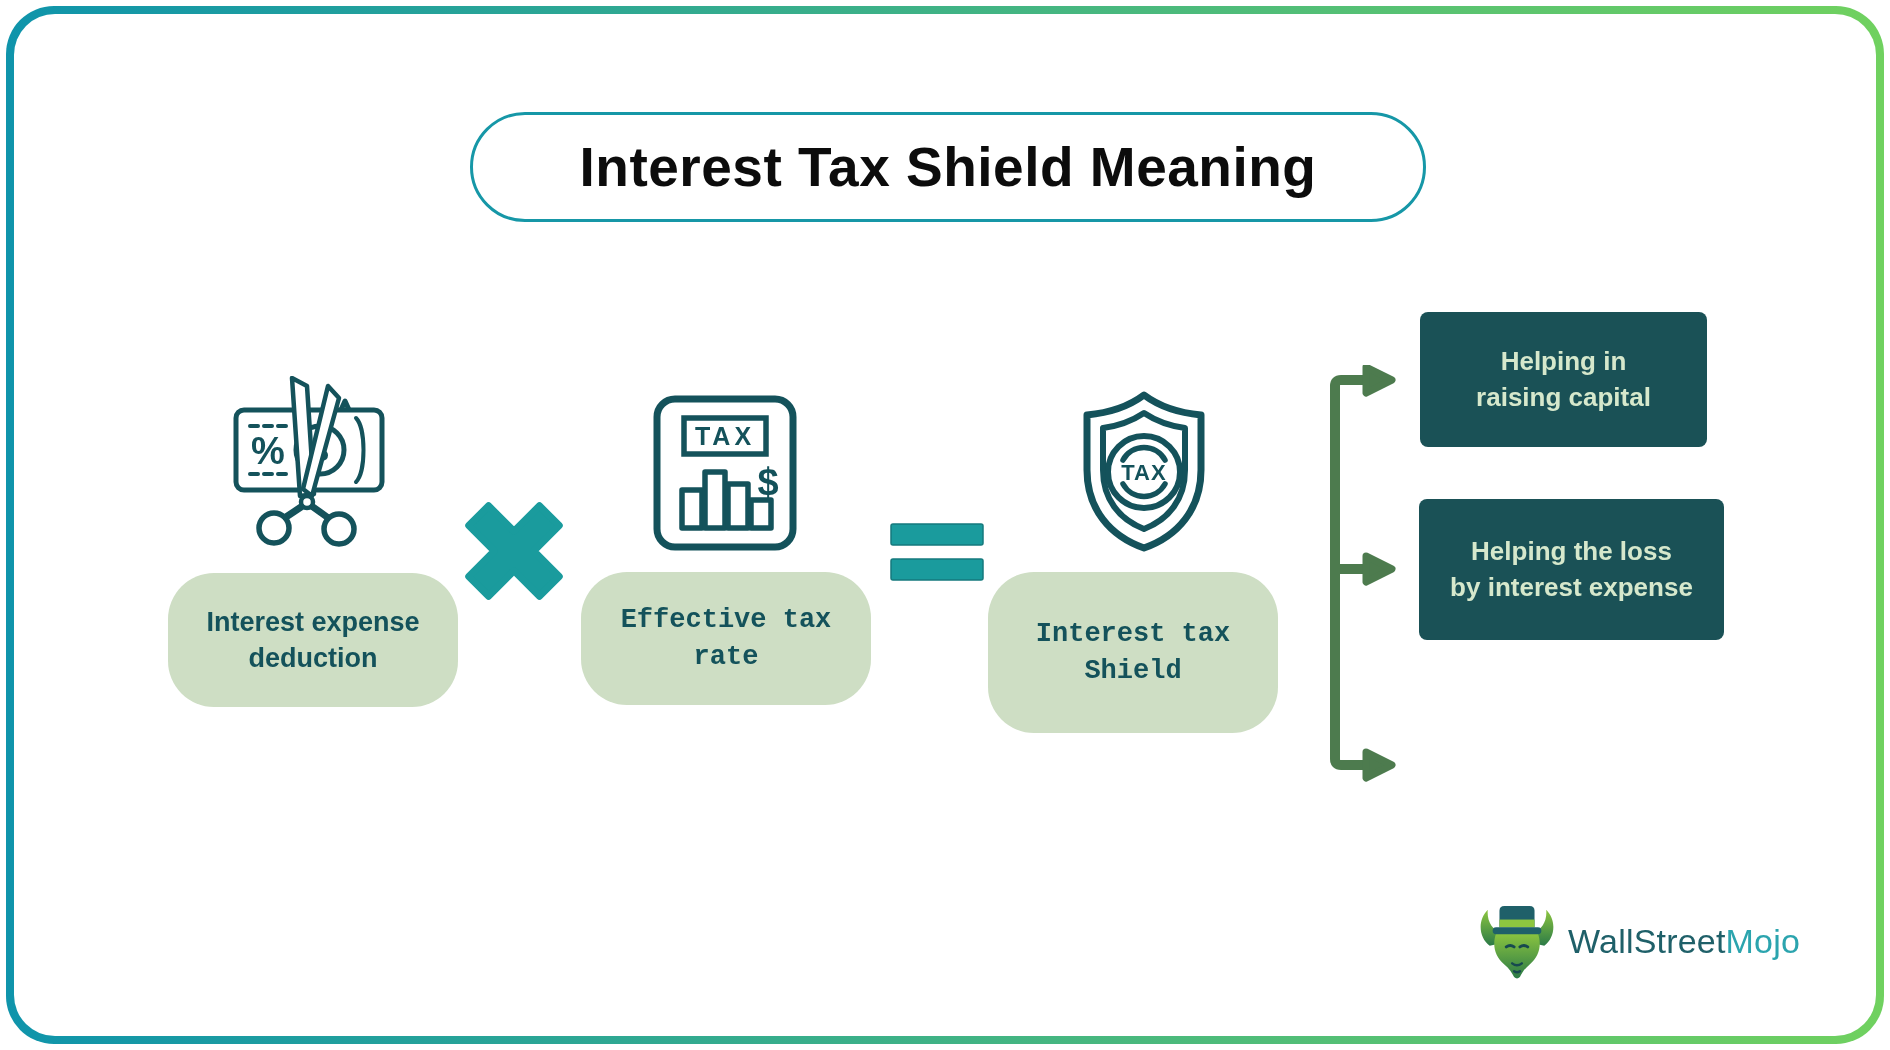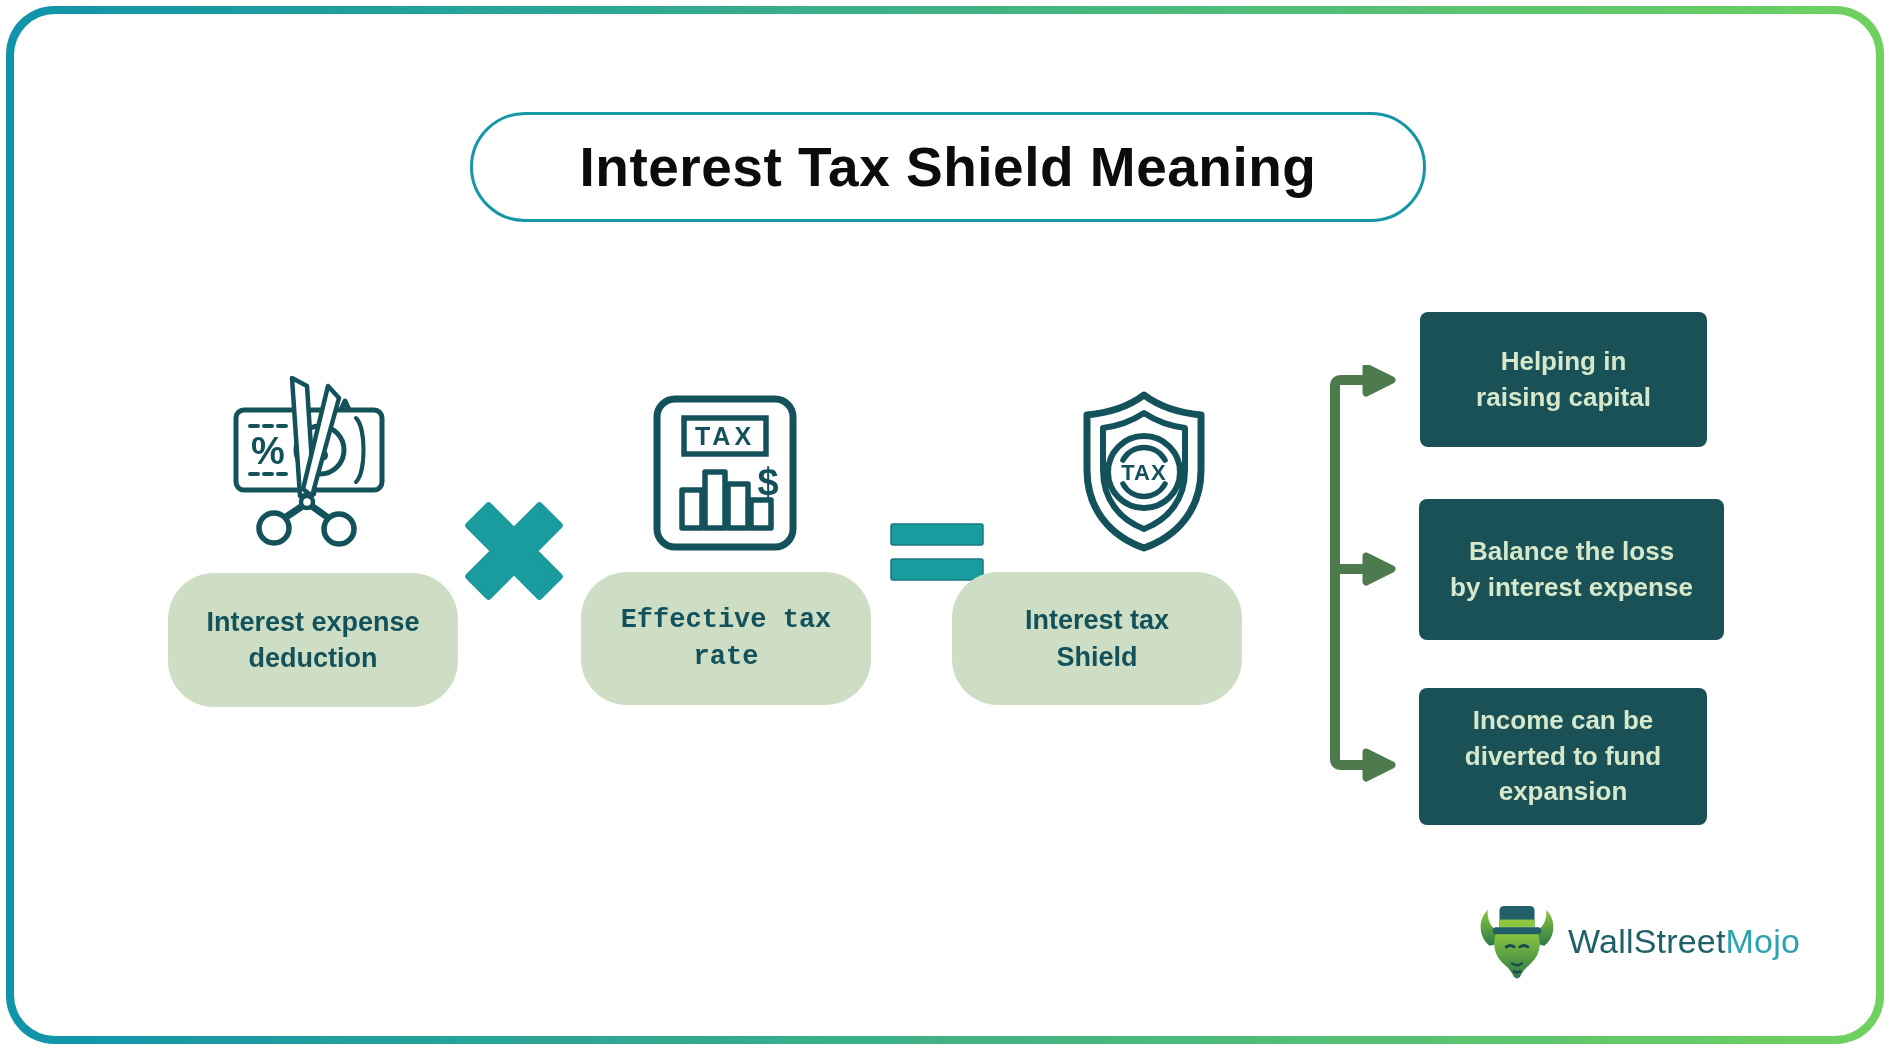--- a/index.html
+++ b/index.html
@@ -14,21 +14,21 @@
   .title-pill{position:absolute;left:470px;top:112px;width:950px;height:104px;
     border:3.5px solid #1697a7;border-radius:55px;background:#fff;
     display:flex;align-items:center;justify-content:center;}
   .title-text{font-size:55px;font-weight:800;color:#0c0c0c;letter-spacing:0.5px;}
   .pill{position:absolute;background:#cedec4;border-radius:46px;
     display:flex;align-items:center;justify-content:center;text-align:center;
     color:#14525b;font-weight:700;font-size:27px;line-height:1.35;}
   .pill span,.dark-box span{white-space:pre-line;}
   #pill1{left:168px;top:573px;width:290px;height:134px;}
   #pill2{left:581px;top:572px;width:290px;height:133px;font-family:Liberation Mono, monospace;}
-  #pill3{left:952px;top:572px;width:290px;height:133px;}
+  #pill3{left:988px;top:572px;width:290px;height:161px;font-family:Liberation Mono, monospace;}
   .dark-box{position:absolute;background:#1a5156;border-radius:8px;
     display:flex;align-items:center;justify-content:center;text-align:center;
     color:#d6e8cc;font-weight:700;font-size:26px;line-height:1.38;padding:0 14px;box-sizing:border-box;}
   #benefit1{left:1420px;top:312px;width:287px;height:135px;}
   #benefit2{left:1419px;top:499px;width:305px;height:141px;}
   #benefit3{left:1419px;top:688px;width:288px;height:137px;}
   .abs{position:absolute;}
   .logo{position:absolute;left:1478px;top:903px;display:flex;align-items:center;gap:12px;}
   .logo-text{font-size:34px;font-weight:400;letter-spacing:0.2px;}
   .logo-part1{color:#1f6069;}
@@ -124,27 +124,22 @@
       <path d="M46,191 L72,204 L46,217 Z"></path>
       <path d="M46,387 L72,400 L46,413 Z"></path>
     </g>
   </svg>
 
   <div class="dark-box" id="benefit1">
     <span>Helping in
 raising capital</span>
   </div>
   <div class="dark-box" id="benefit2">
-    <span>Balance the loss
+    <span>Helping the loss
 by interest expense</span>
-  </div>
-  <div class="dark-box" id="benefit3">
-    <span>Income can be
-diverted to fund
-expansion</span>
   </div>
 
   <div class="logo">
     <svg width="78" height="76" viewBox="0 0 80 78">
       <defs>
         <linearGradient id="bullg" x1="0" y1="0" x2="0" y2="1">
           <stop offset="0" stop-color="#8dc63f"></stop>
           <stop offset="1" stop-color="#2b7a47"></stop>
         </linearGradient>
       </defs>

